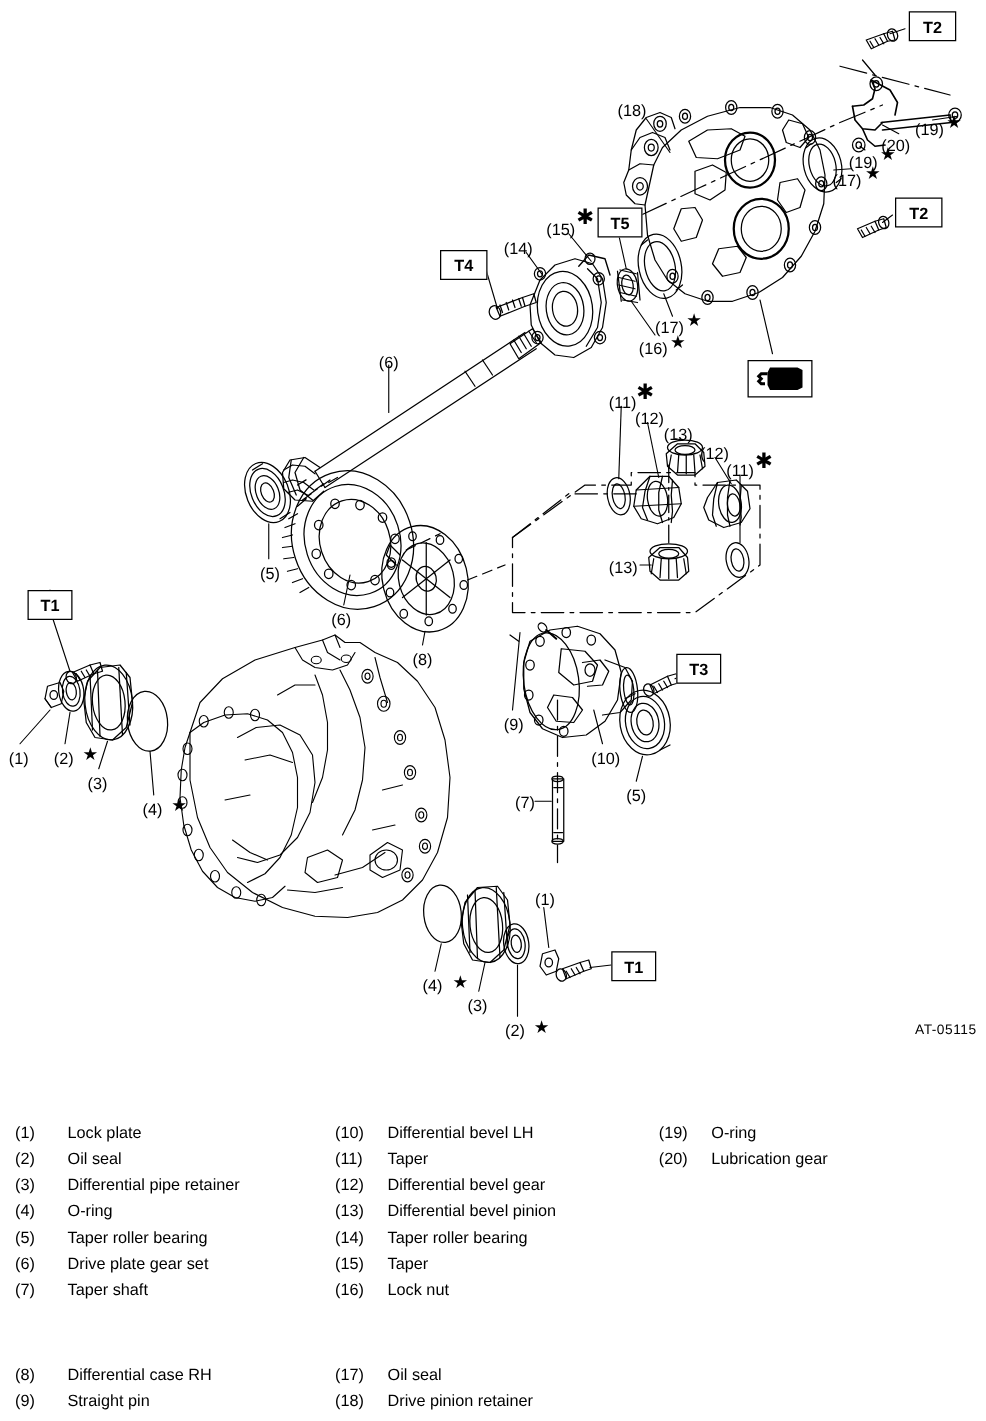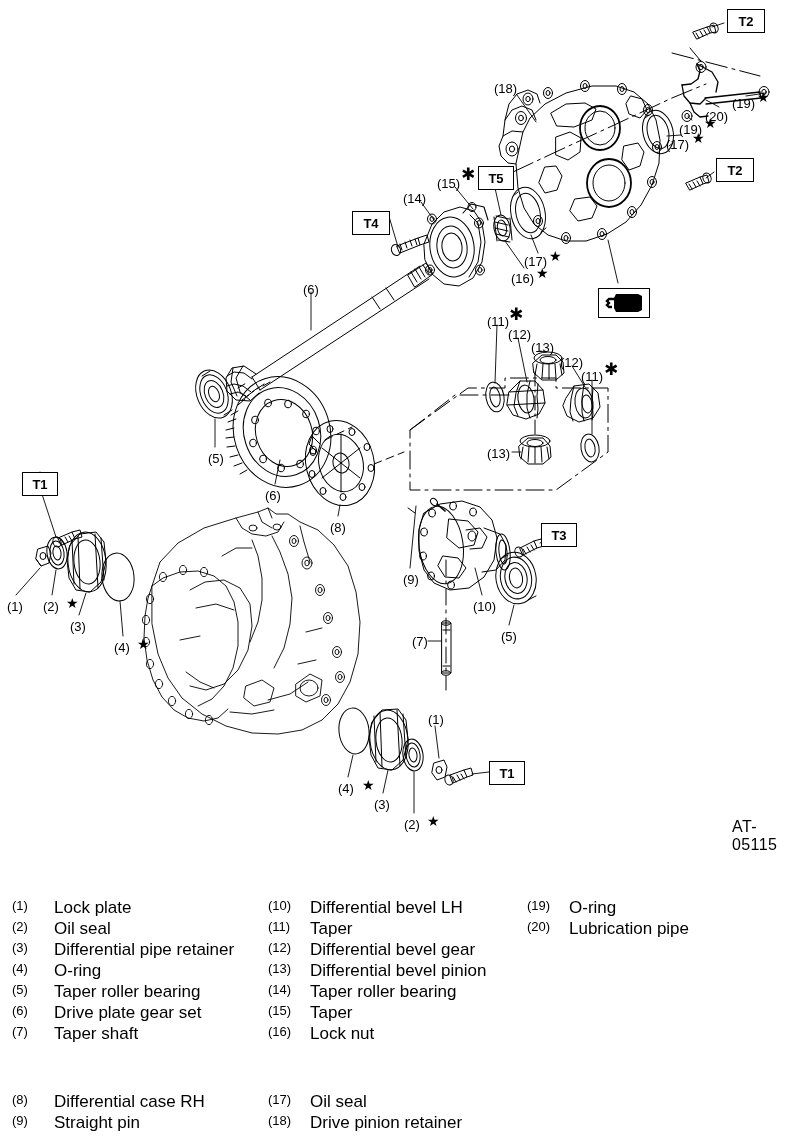--- a/index.html
+++ b/index.html
@@ -18,28 +18,28 @@
   
   .tbox{position:absolute;border:1.6px solid #000;background:#fff;
         font-size:13px;font-weight:bold;text-align:right;
         display:flex;align-items:center;justify-content:center;color:#000;}
 
   
   .sealbox{position:absolute;border:1.6px solid #000;background:#fff;
            display:flex;align-items:center;justify-content:center;}
 
   
-  .figcode{position:absolute;font-size:16px;letter-spacing:.4px;color:#000;}
+  .figcode{position:absolute;font-size:11px;letter-spacing:.4px;color:#000;}
 
   
   #legend{position:absolute;left:0;top:880px;width:789px;height:257px;}
   .lgroup{position:absolute;}
   .lrow{position:relative;height:21px;white-space:nowrap;}
   .lnum{position:absolute;left:0;top:0;width:34px;font-size:13px;text-align:left;}
-  .ltxt{position:absolute;left:42px;top:0;font-size:17px;}
+  .ltxt{position:absolute;left:42px;top:0;font-size:13px;}
 </style>
 </head>
 <body>
 
 <div id="diagram">
 
 <svg width="789" height="880" viewBox="0 0 789 880" xmlns="http://www.w3.org/2000/svg">
   <g fill="none" stroke="#000" stroke-width="1" stroke-linecap="round" stroke-linejoin="round">
 
   <g>
@@ -548,21 +548,21 @@
 
   <div class="tbox" style="left:727px;top:9px;width:36px;height:22px;">
       <span>T2</span>
     </div>
   <div class="tbox" style="left:716px;top:158px;width:36px;height:22px;">
       <span>T2</span>
     </div>
   <div class="tbox" style="left:478px;top:166px;width:34px;height:22px;">
       <span>T5</span>
     </div>
-  <div class="tbox" style="left:352px;top:200px;width:36px;height:22px;margin-top:11px;">
+  <div class="tbox" style="left:352px;top:200px;width:36px;height:22px;">
       <span>T4</span>
     </div>
   <div class="tbox" style="left:22px;top:472px;width:34px;height:22px;">
       <span>T1</span>
     </div>
   <div class="tbox" style="left:541px;top:523px;width:34px;height:22px;">
       <span>T3</span>
     </div>
   <div class="tbox" style="left:489px;top:761px;width:34px;height:22px;">
       <span>T1</span>
@@ -688,21 +688,21 @@
       </div>
   </div>
 
   <div class="lgroup" style="left:527px;top:18px;">
     <div class="lrow">
         <span class="lnum">(19)</span>
         <span class="ltxt">O-ring</span>
       </div>
     <div class="lrow">
         <span class="lnum">(20)</span>
-        <span class="ltxt">Lubrication pipe</span>
+        <span class="ltxt">Lubrication gear</span>
       </div>
   </div>
 
   <div class="lgroup" style="left:12px;top:212px;">
     <div class="lrow">
         <span class="lnum">(8)</span>
         <span class="ltxt">Differential case RH</span>
       </div>
     <div class="lrow">
         <span class="lnum">(9)</span>

